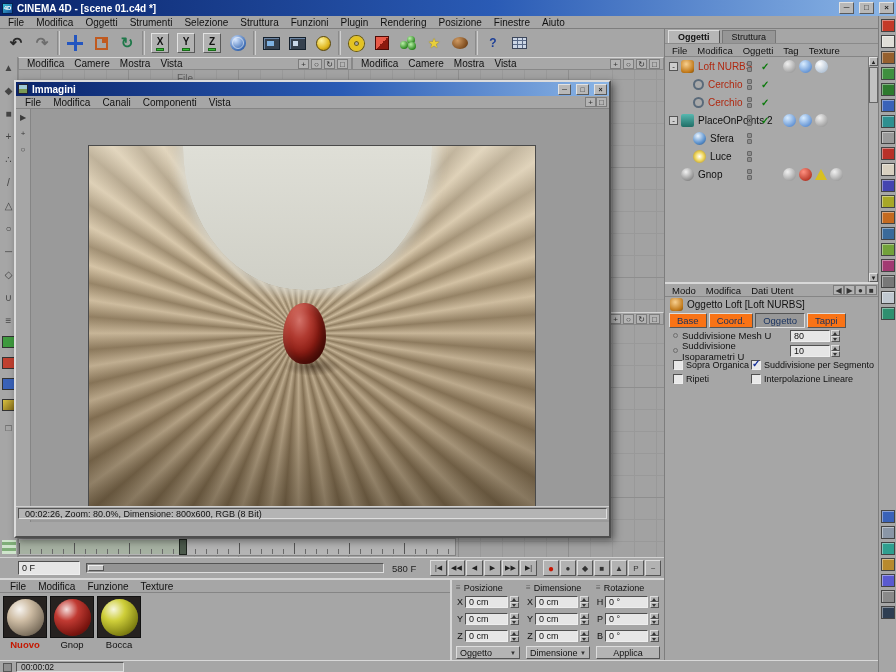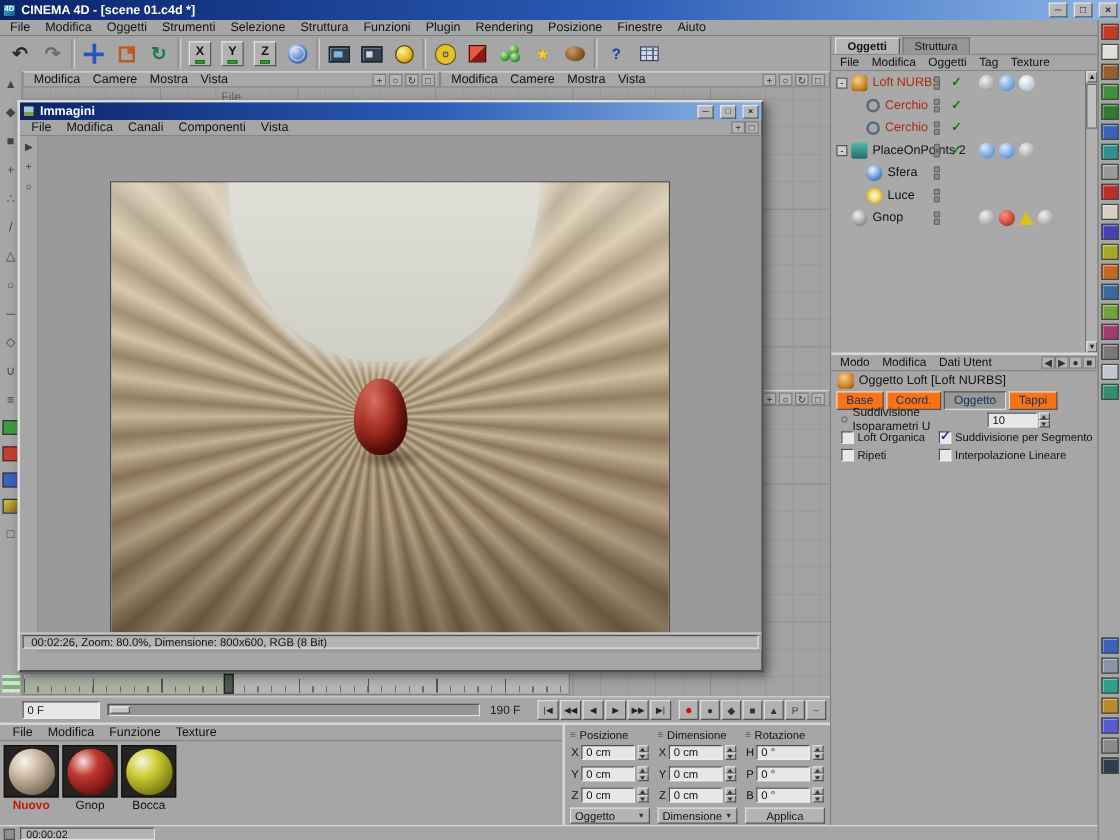--- a/index.html
+++ b/index.html
@@ -379,21 +379,21 @@
     <div class="range"></div>
     <div class="minor"></div>
     <div class="major"></div>
     <div class="marker"></div>
   </div>
   <div class="transport">
     <div class="tframe field">0 F</div>
     <div class="ttrack">
         <div class="thandle"></div>
       </div>
-    <div class="tend">190 F</div>
+    <div class="tend">580 F</div>
     <div class="tbtns">
       <span class="tbtn">|◀</span>
       <span class="tbtn">◀◀</span>
       <span class="tbtn">◀</span>
       <span class="tbtn">▶</span>
       <span class="tbtn">▶▶</span>
       <span class="tbtn">▶|</span>
     </div>
     <div class="kbtns">
       <span class="kbtn rec">●</span>
@@ -658,31 +658,40 @@
         <span>Oggetto Loft [Loft NURBS]</span>
       </div>
       <div class="amtabs">
         <span class="amtab">Base</span>
         <span class="amtab">Coord.</span>
         <span class="amtab active">Oggetto</span>
         <span class="amtab">Tappi</span>
       </div>
       <div class="frow">
         <span class="fmark"></span>
+        <span class="flabel">Suddivisione Mesh U</span>
+        <span class="field" style="width:40px;height:12px">80</span>
+        <span class="spin">
+            <b class="up"></b>
+            <b class="dn"></b>
+          </span>
+      </div>
+      <div class="frow">
+        <span class="fmark"></span>
         <span class="flabel">Suddivisione Isoparametri U</span>
         <span class="field" style="width:40px;height:12px">10</span>
         <span class="spin">
             <b class="up"></b>
             <b class="dn"></b>
           </span>
       </div>
       <div class="cbrow">
         <span class="cbcell c1">
           <span class="cbx"></span>
-          <span class="cblabel">Loft Organica</span>
+          <span class="cblabel">Sopra Organica</span>
         </span>
         <span class="cbcell">
           <span class="cbx checked"></span>
           <span class="cblabel">Suddivisione per Segmento</span>
         </span>
       </div>
       <div class="cbrow">
         <span class="cbcell c1">
           <span class="cbx"></span>
           <span class="cblabel">Ripeti</span>

